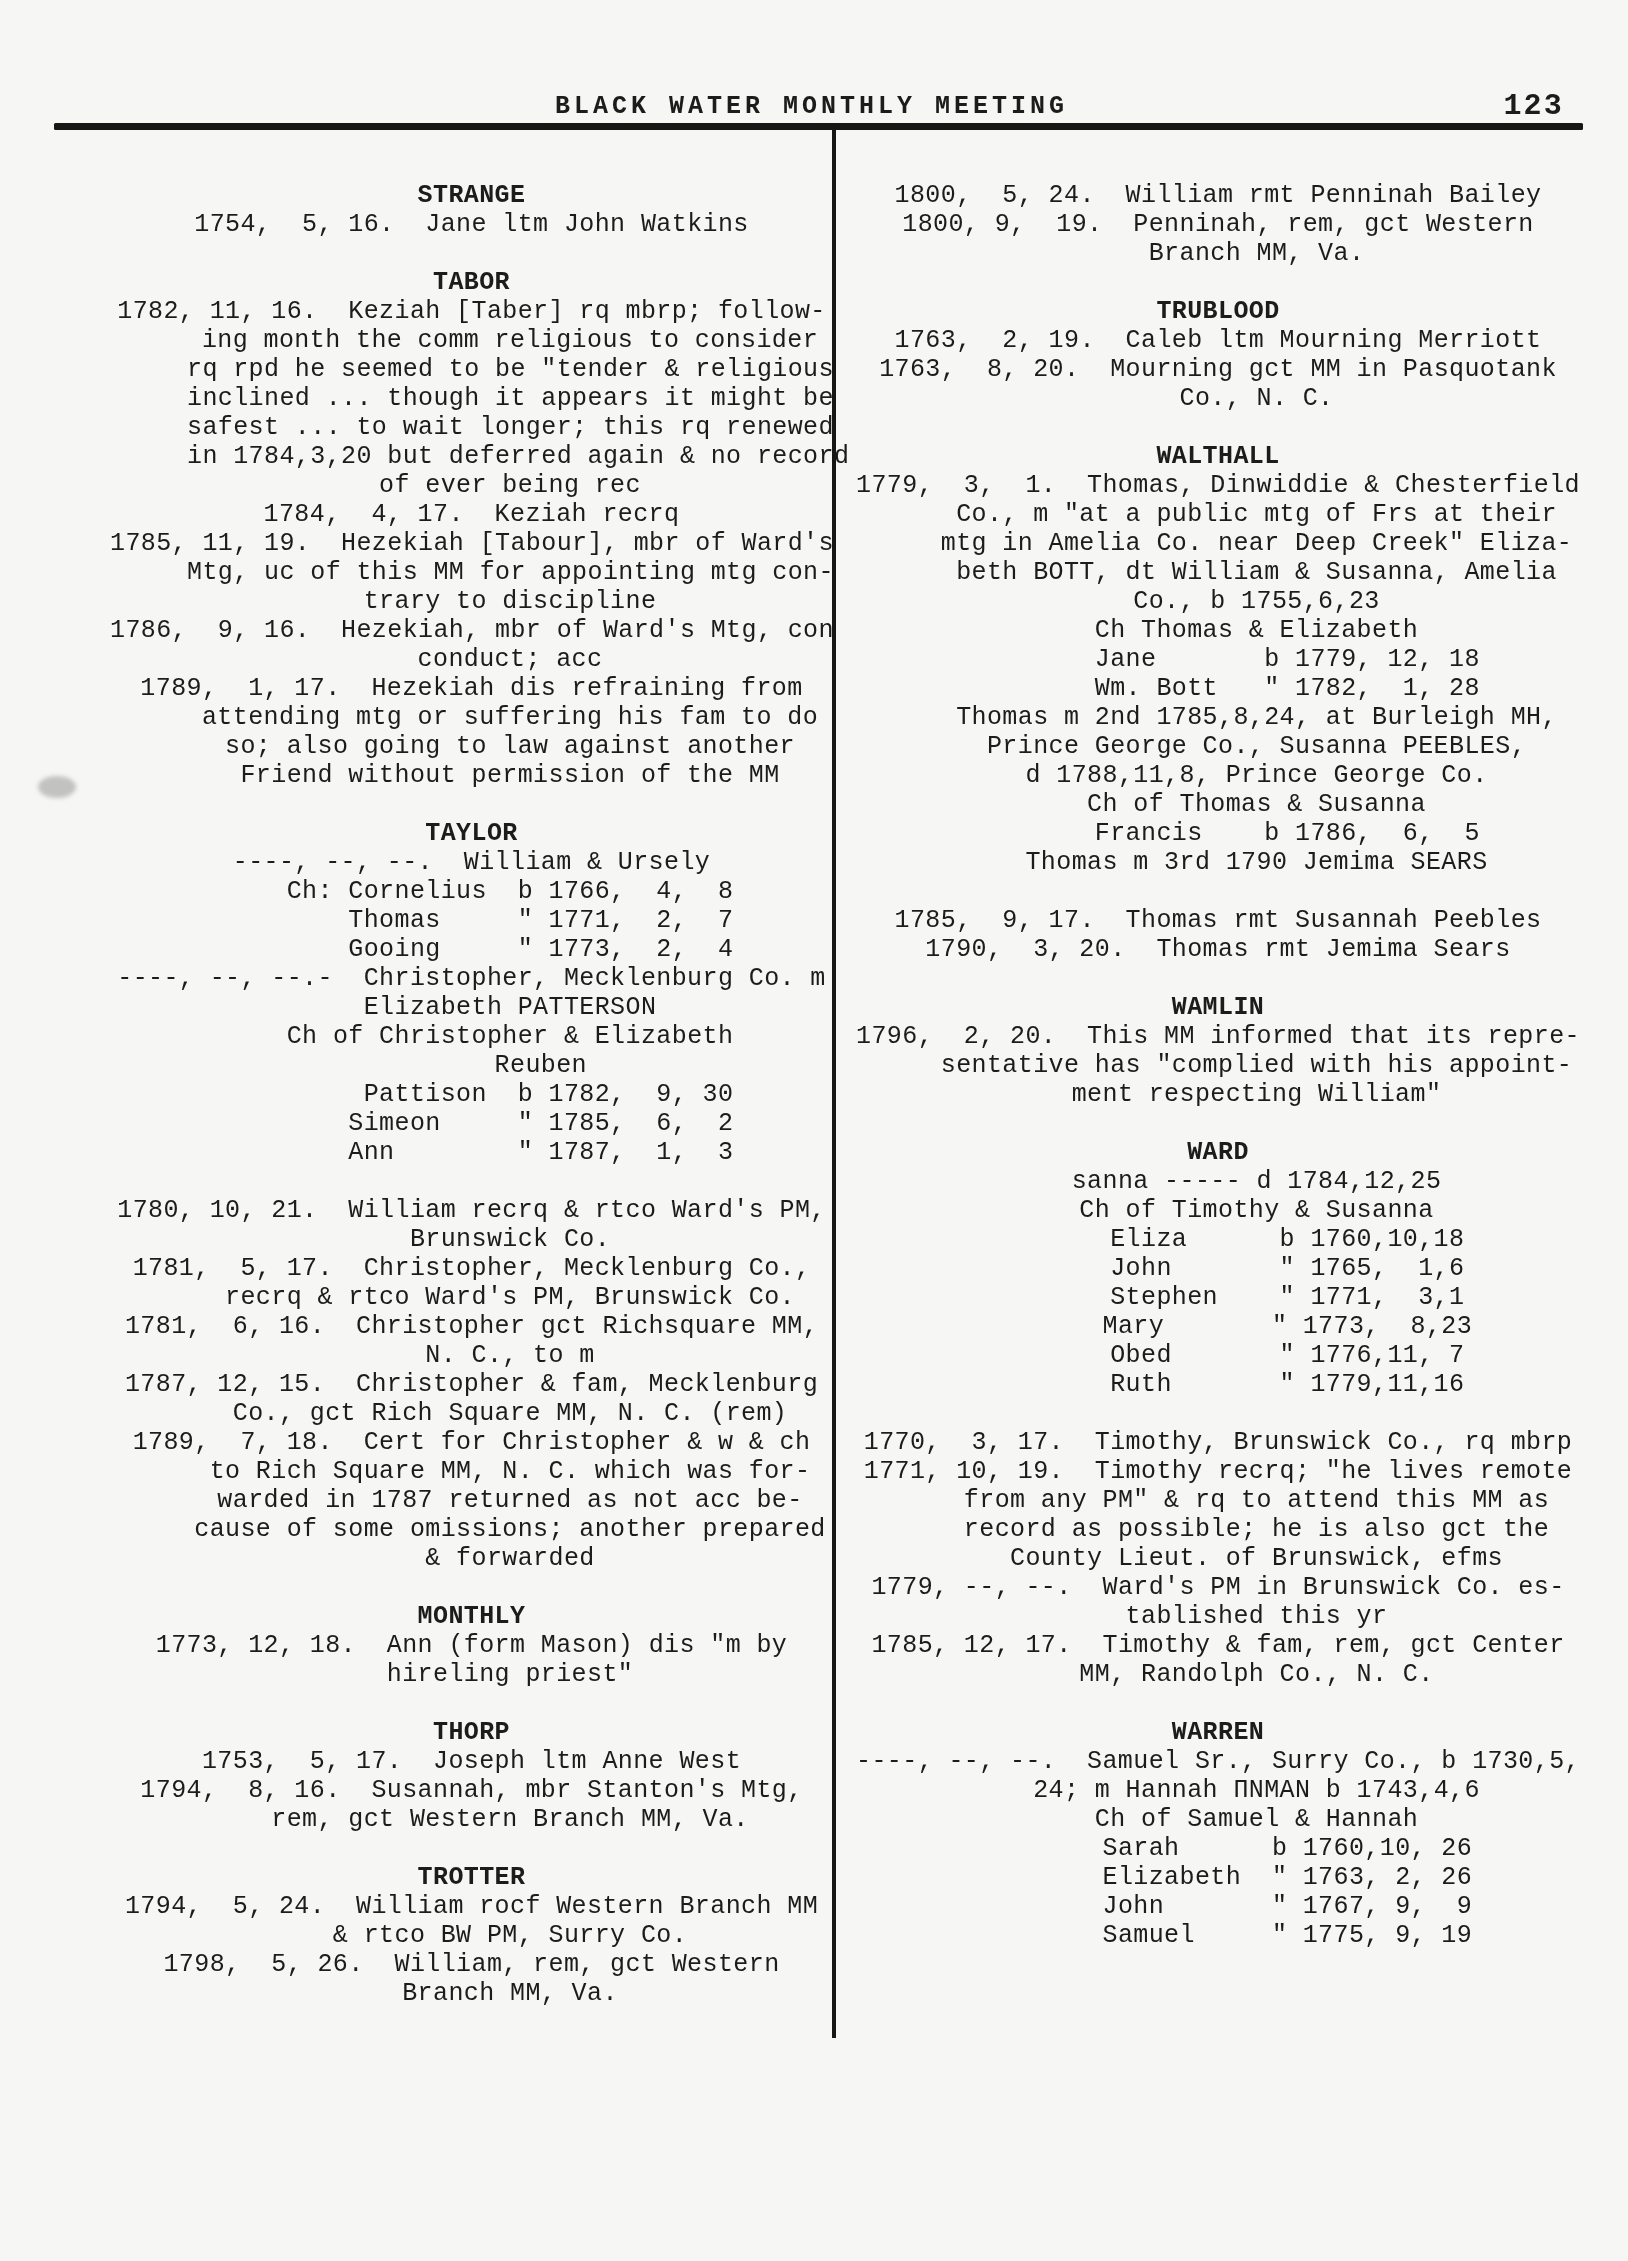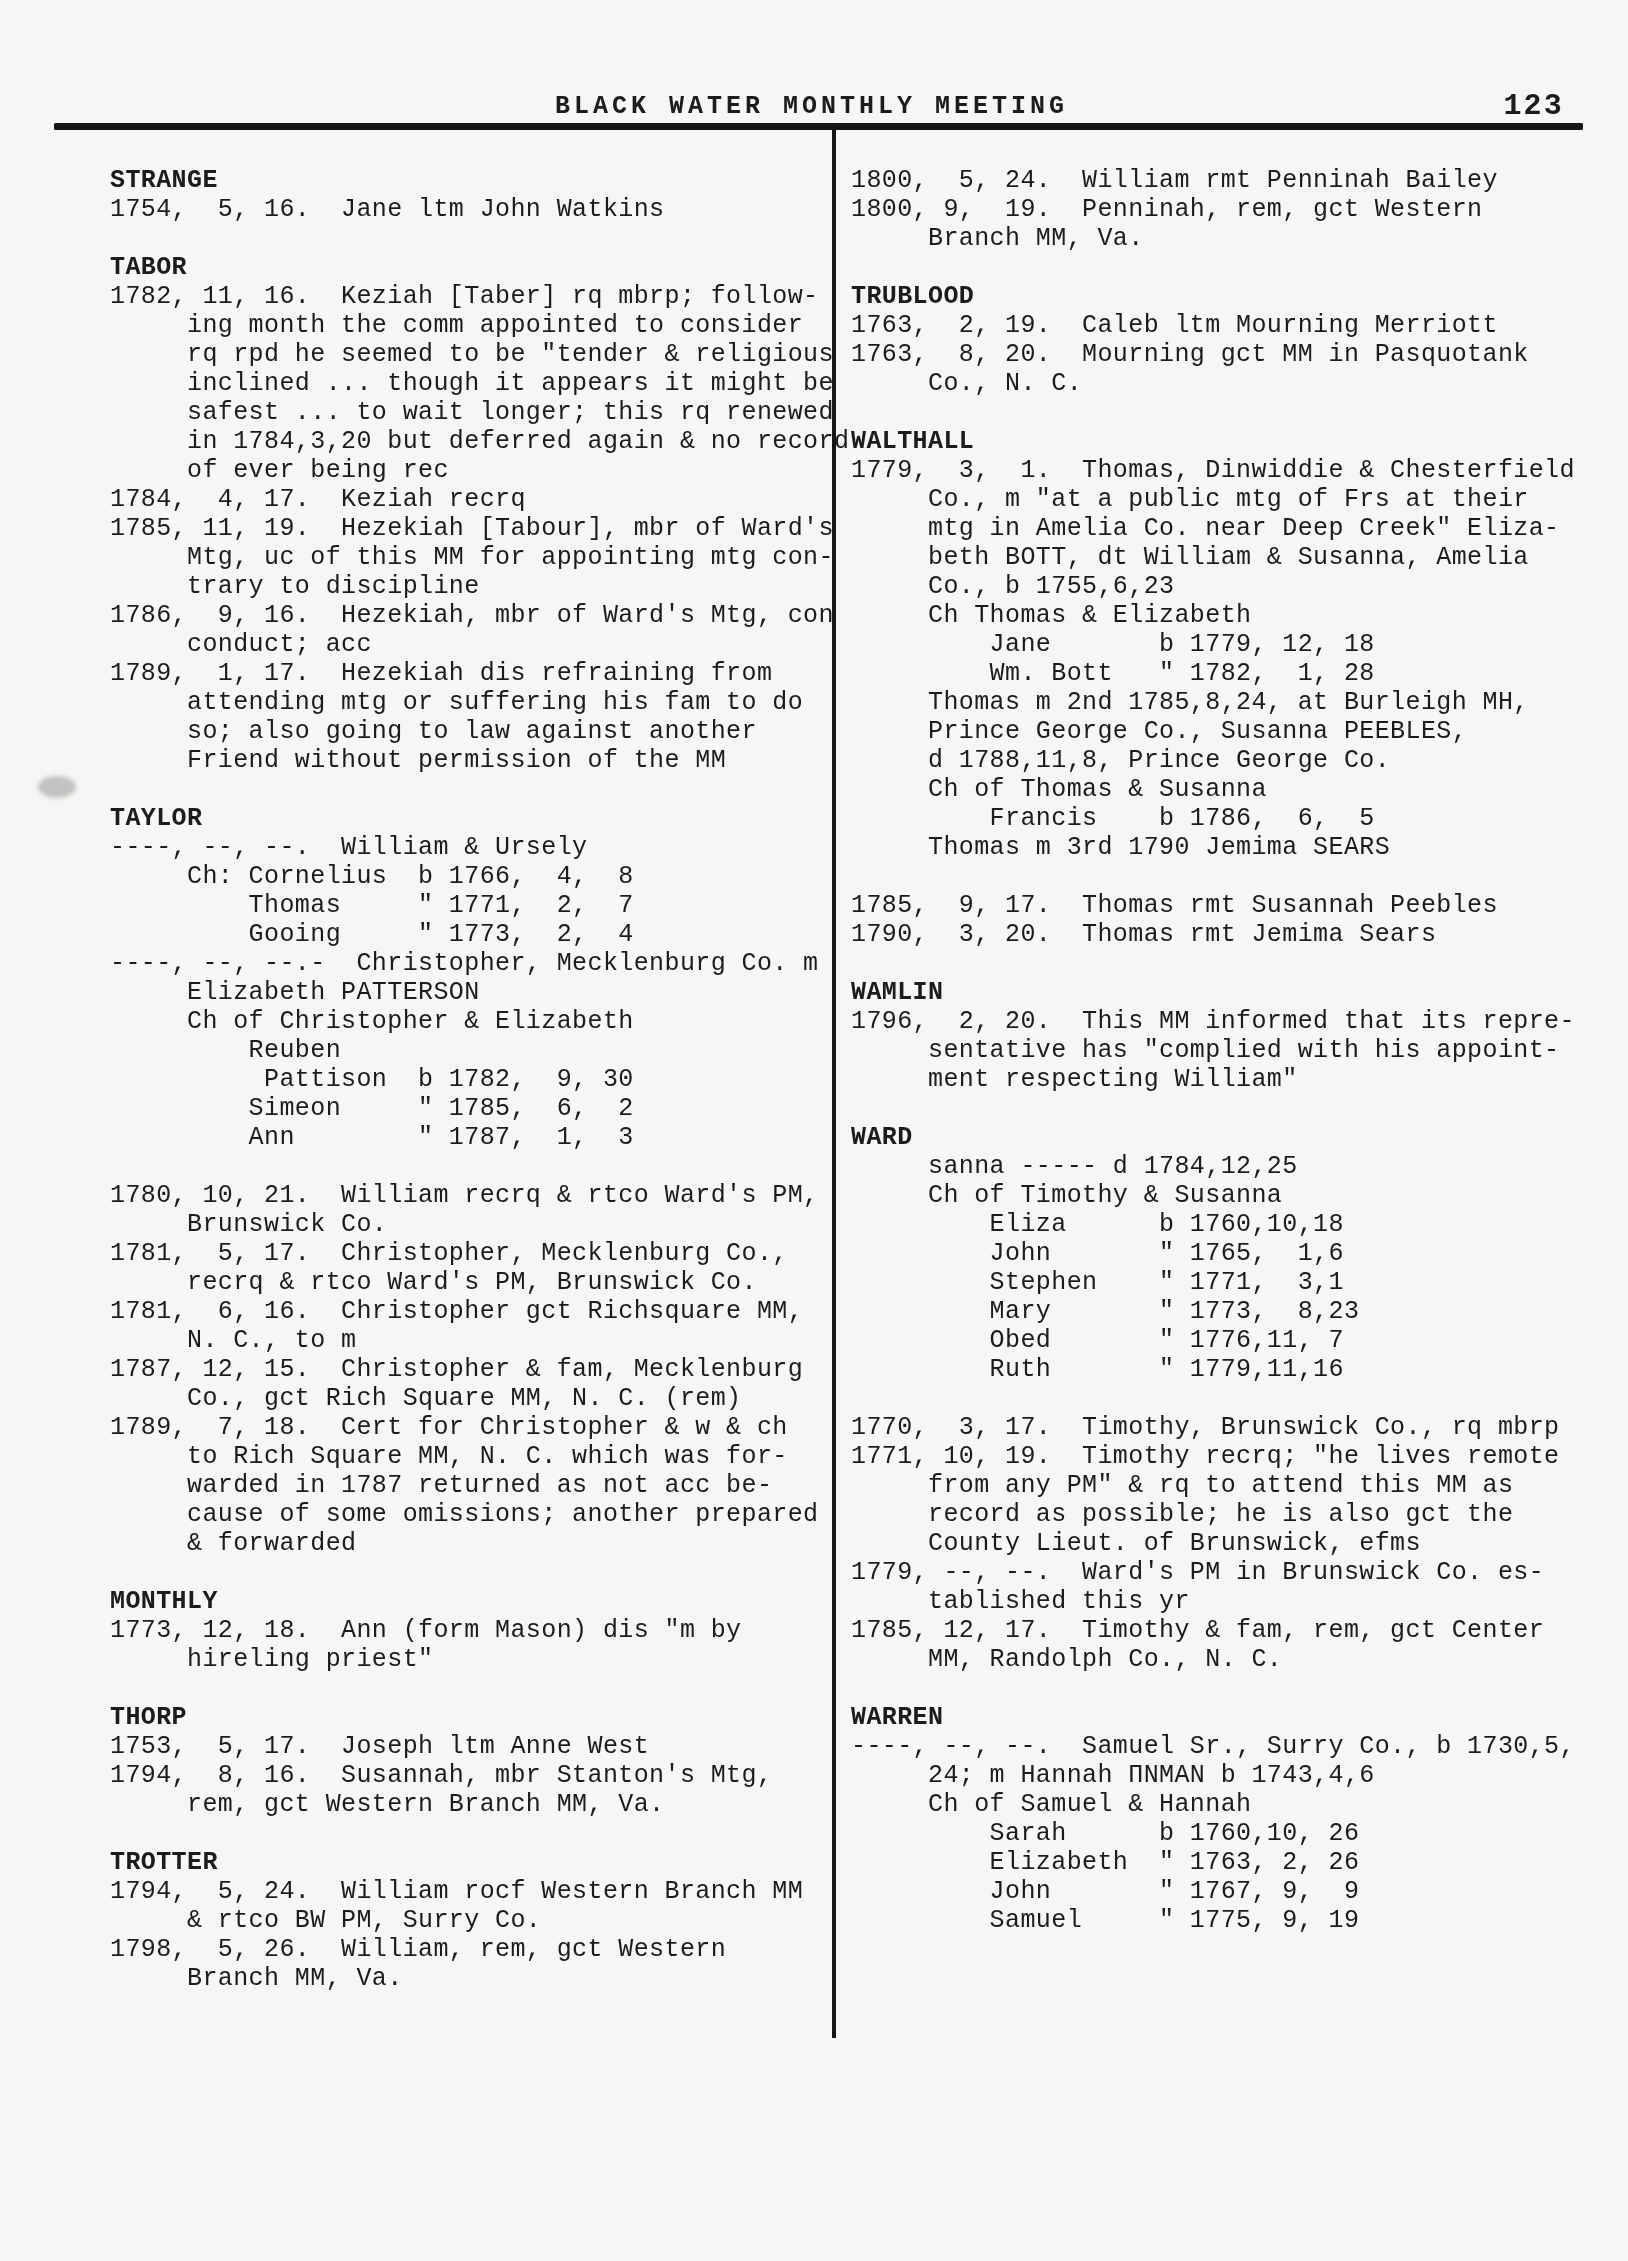--- a/index.html
+++ b/index.html
@@ -24,22 +24,23 @@
   }
   .header-rule{
     position:absolute;top:123px;left:54px;width:1529px;height:6.6px;
     background:#161616;border-radius:1.5px;
   }
   .column-divider{
     position:absolute;top:130px;left:832px;width:3.7px;height:1908px;
     background:#161616;
   }
   .column{
-    position:absolute;top:166px;
+    position:absolute;top:181px;
     font-size:25px;
+    text-align:center;
   }
   .column.left{left:110px;width:723px;}
   .column.right{left:851px;width:734px;}
   .section{margin:0 0 29px 0;}
   .section:last-child{margin-bottom:0;}
   .line{
     white-space:pre;
     height:29px;line-height:29px;
     letter-spacing:0.4px;
   }
@@ -60,21 +61,21 @@
   <div class="column-divider"></div>
   <div class="ink-smudge"></div>
   <div class="column left">
       <div class="section">
         <div class="line heading">STRANGE</div>
         <div class="line">1754,  5, 16.  Jane ltm John Watkins</div>
       </div>
       <div class="section">
         <div class="line heading">TABOR</div>
         <div class="line">1782, 11, 16.  Keziah [Taber] rq mbrp; follow-</div>
-        <div class="line">     ing month the comm appointed to consider</div>
+        <div class="line">     ing month the comm religious to consider</div>
         <div class="line">     rq rpd he seemed to be "tender &amp; religious</div>
         <div class="line">     inclined ... though it appears it might be</div>
         <div class="line">     safest ... to wait longer; this rq renewed</div>
         <div class="line">     in 1784,3,20 but deferred again &amp; no record</div>
         <div class="line">     of ever being rec</div>
         <div class="line">1784,  4, 17.  Keziah recrq</div>
         <div class="line">1785, 11, 19.  Hezekiah [Tabour], mbr of Ward's</div>
         <div class="line">     Mtg, uc of this MM for appointing mtg con-</div>
         <div class="line">     trary to discipline</div>
         <div class="line">1786,  9, 16.  Hezekiah, mbr of Ward's Mtg, con</div>

